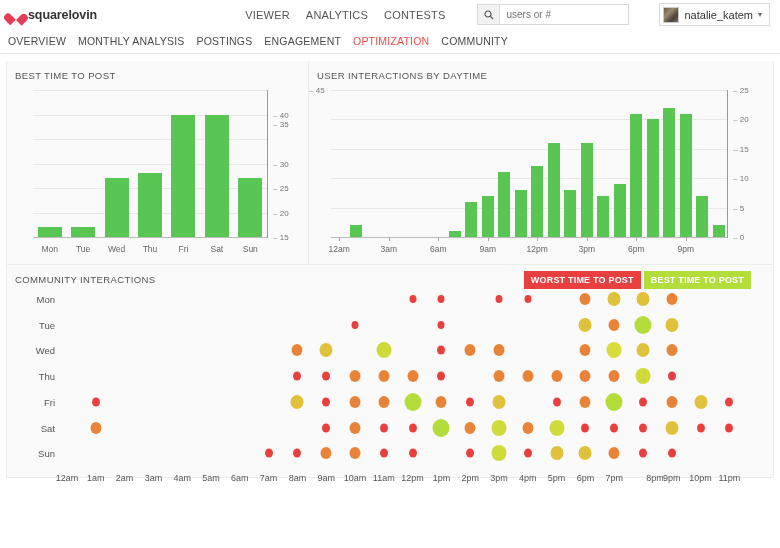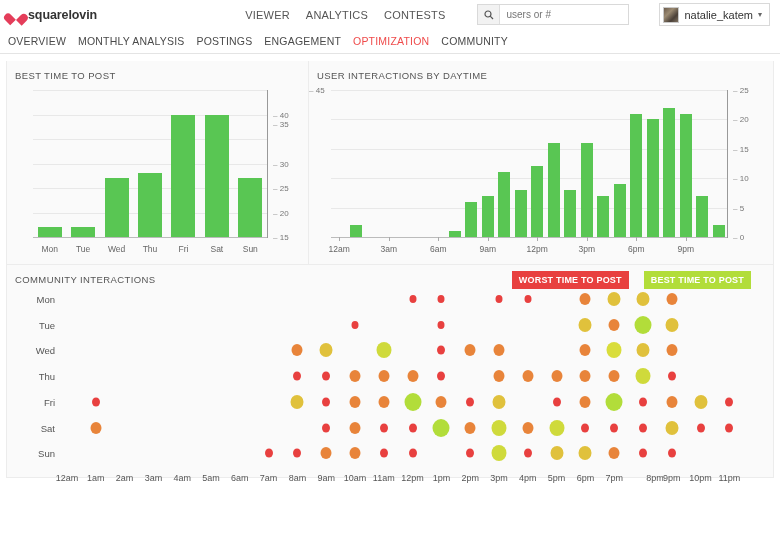--- a/index.html
+++ b/index.html
@@ -100,21 +100,21 @@
   .bar { background: #59c653; }
   .ytick {
     position: absolute; font-size: 8px; color: #777; 
     transform: translateY(-50%); white-space: nowrap;
   }
   .ytick .dash { color: #999; }
 
   
   .heat-wrap { padding: 9px 8px 6px 8px; border-top: 1px solid #ececec; position: relative; }
   .heat-title { font-size: 9.5px; color: #555; letter-spacing: .4px; }
-  .legend { position: absolute; top: 6px; right: 22px; display: flex; gap: 15px; }
+  .legend { position: absolute; top: 6px; right: 22px; display: flex; gap: 3px; }
   .legend span {
     font-size: 9px; color: #fff; font-weight: bold; padding: 4px 7px; letter-spacing: .2px;
   }
   .lg-worst { background: #e8403f; }
   .lg-best  { background: #b2dd3a; }
 
   .heat {
     position: relative; height: 180px; margin-top: 6px;
   }
   .rowlabel {

